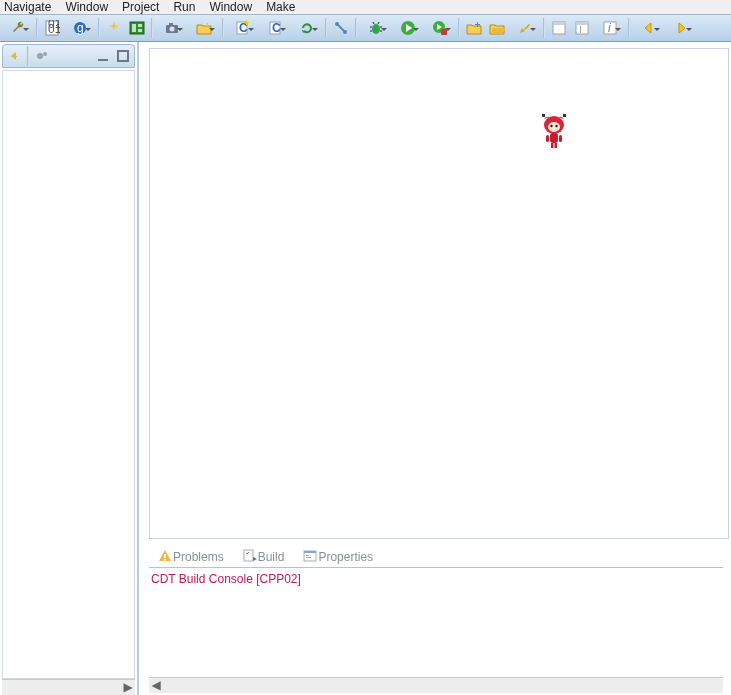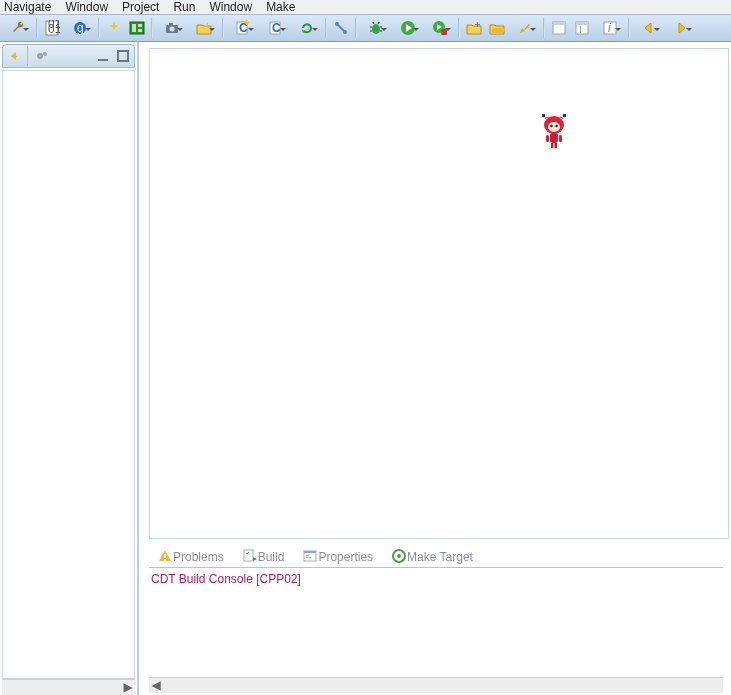--- a/index.html
+++ b/index.html
@@ -282,27 +282,20 @@
         </div>
         <div class="tab">
           <svg class="ic" viewBox="0 0 16 16">
               <rect x="2" y="3" width="12" height="10" fill="#fff" stroke="#aab"></rect>
               <rect x="2" y="3" width="12" height="2" fill="#7fa8d6"></rect>
               <rect x="4" y="7" width="3" height="1" fill="#aab"></rect>
               <rect x="4" y="9" width="5" height="1" fill="#aab"></rect>
             </svg>
           <span>Properties</span>
         </div>
-        <div class="tab">
-          <svg class="ic" viewBox="0 0 16 16">
-              <circle cx="8" cy="8" r="6" fill="none" stroke="#4a9f4a" stroke-width="2"></circle>
-              <circle cx="8" cy="8" r="2" fill="#4a9f4a"></circle>
-            </svg>
-          <span>Make Target</span>
-        </div>
       </div>
       <div class="panel-body">
         <span>CDT Build Console [CPP02]</span>
       </div>
       <div style="flex:1"></div>
       <div class="panel-scroll">
         <div class="thumb-l">◀</div>
       </div>
     </div>
   </div>

